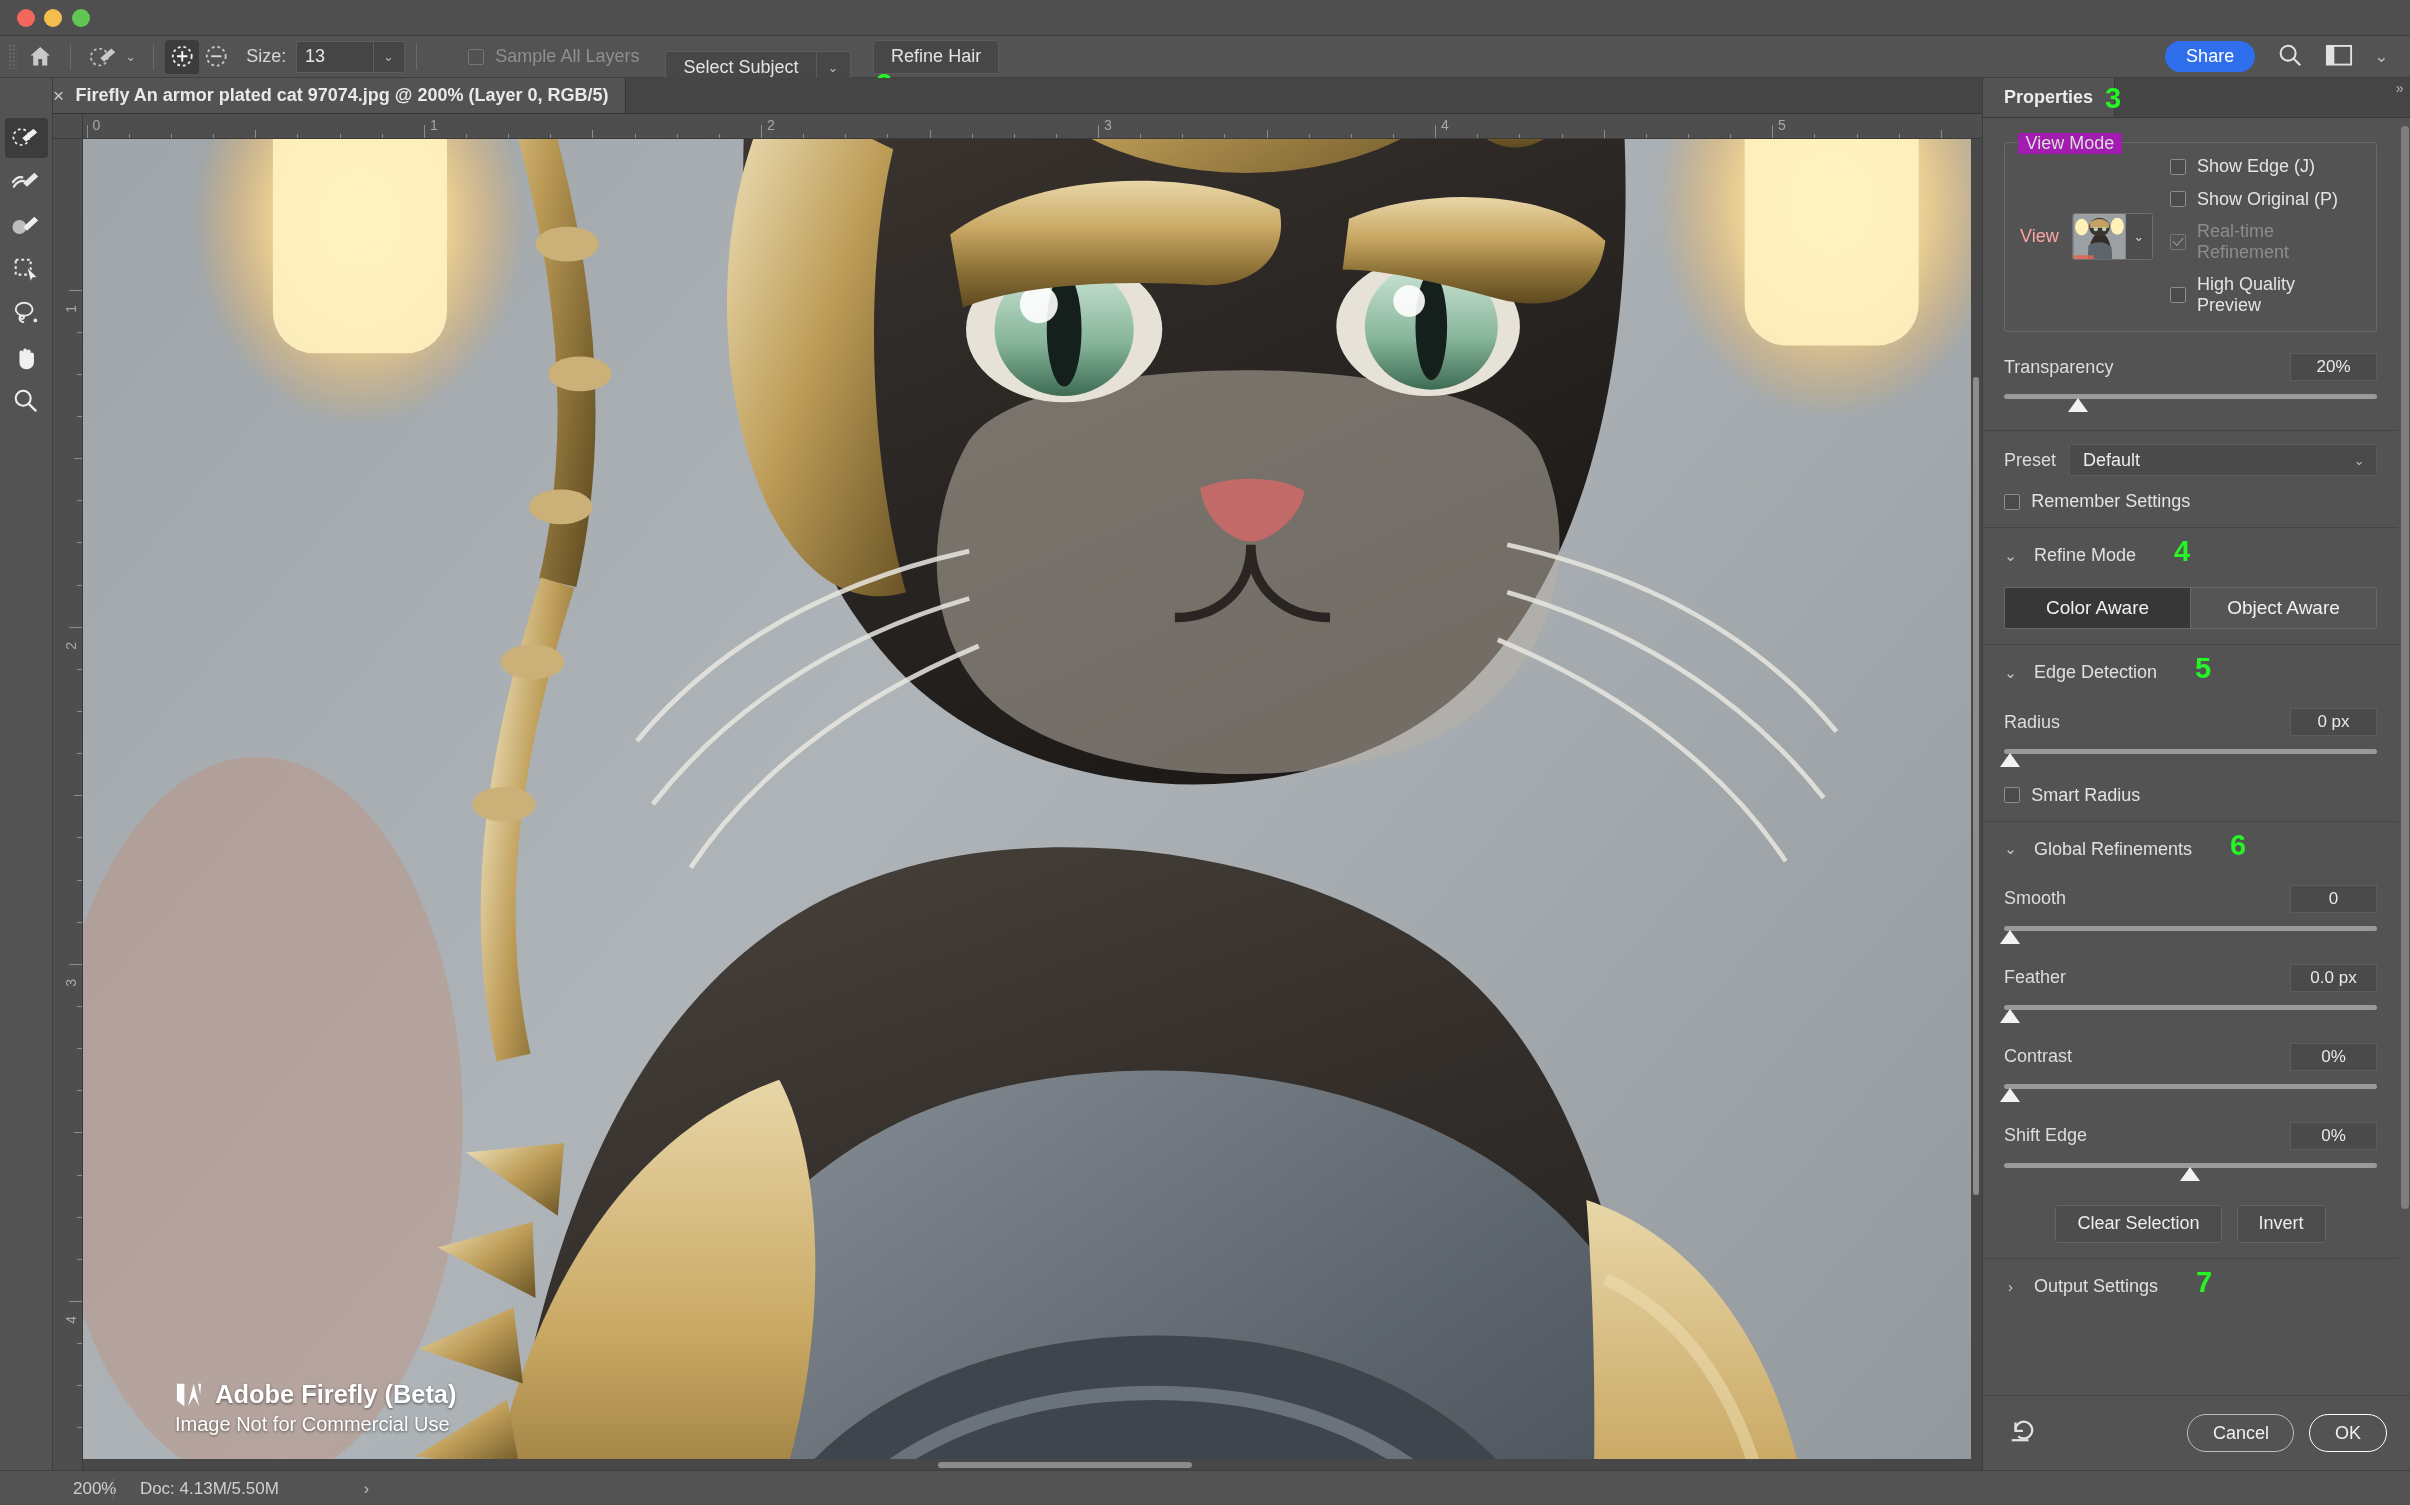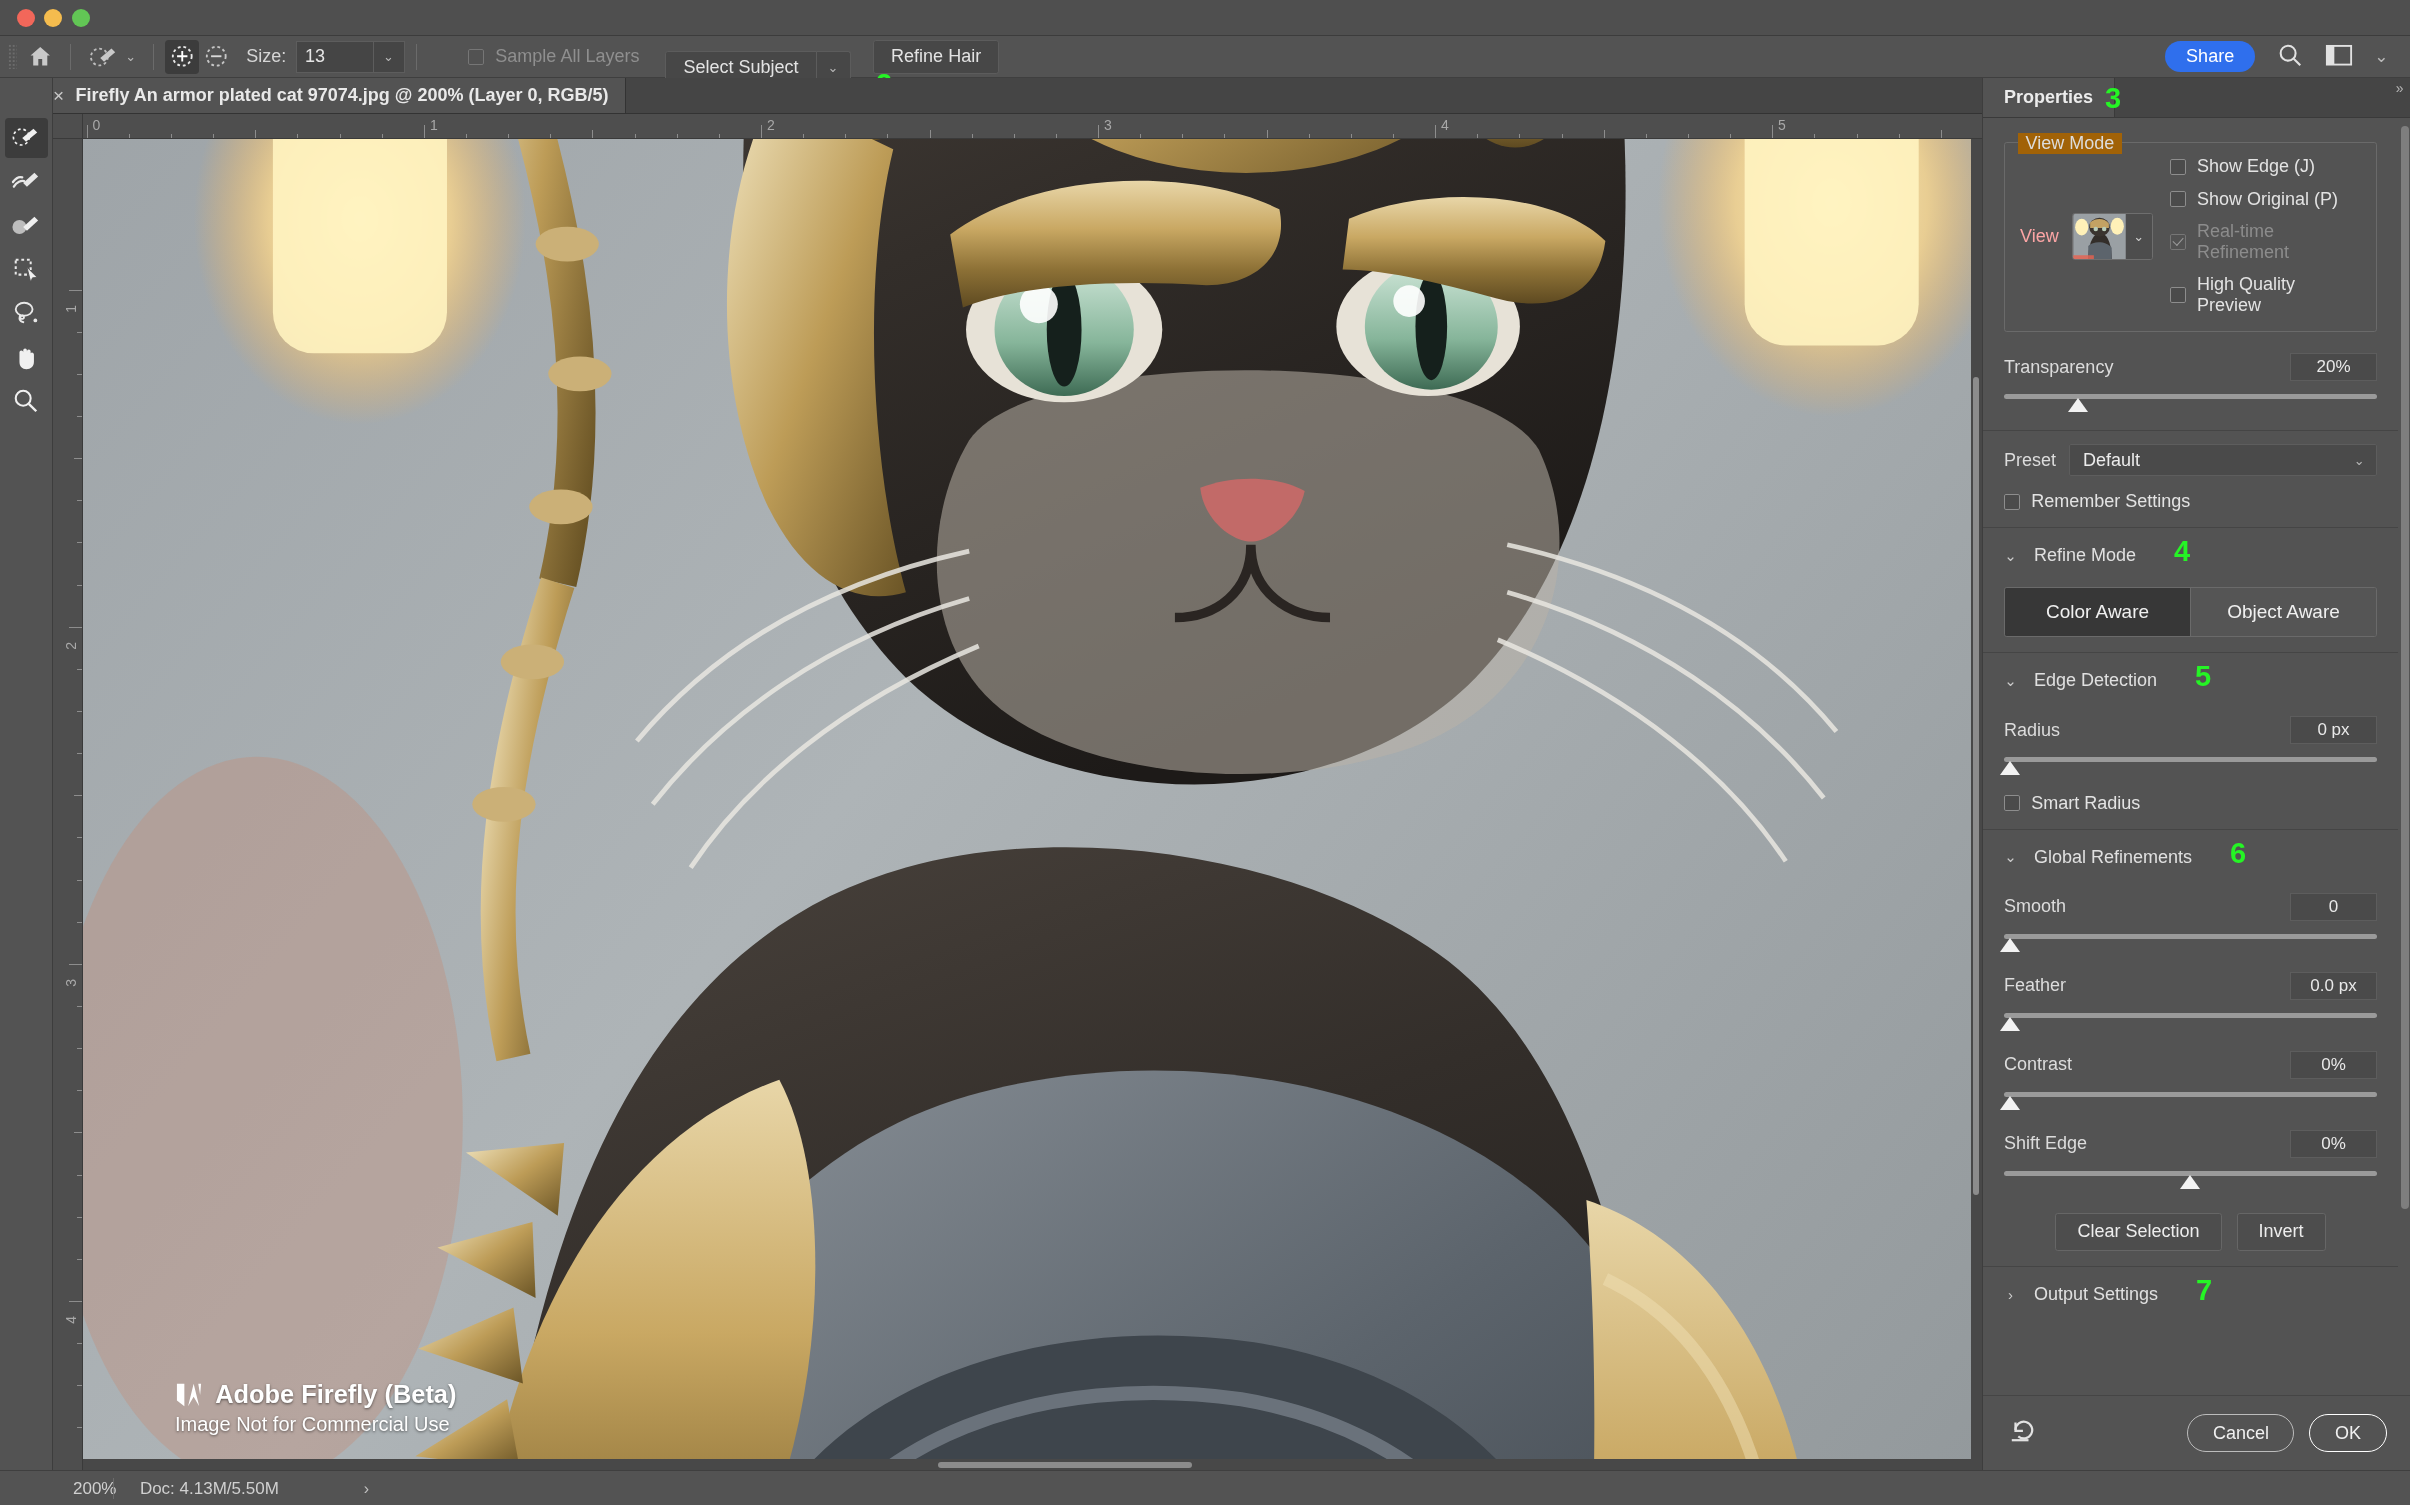--- a/index.html
+++ b/index.html
@@ -211,21 +211,21 @@
   .panel-scroll { position:absolute; right:1.9px; top:7.5px; width:8.5px; height:1083px; }
   .panel-scroll .pt { width:8.5px; height:1083px; background:#7e7e7e; border-radius:4.7px; }
 
   .sect { padding: 13px 21px 15px 21px; border-bottom:0.9px solid #454545; }
 
   .fieldset {
     border:0.9px solid #6a6a6a; border-radius:2.8px; padding: 13px 15px 15px 15px;
     position:relative; margin-top:11.3px;
   }
   .fieldset-legend {
-    position:absolute; top:-10.4px; left:13px; background:#a16207; padding:0 7.5px;
+    position:absolute; top:-10.4px; left:13px; background:#a21caf; padding:0 7.5px;
     color:#dcdcdc; font-size:18px;
   }
   .viewmode-row { display:flex; align-items:center; gap:17px; }
   .view-label { color:#fca5a5; font-size:18px; }
   .view-thumb-wrap {
     display:flex; border:0.9px solid #6e6e6e; border-radius:2.8px; overflow:hidden;
     background:#474747;
   }
   .view-thumb { width:53px; height:45px; position:relative; overflow:hidden; }
   .view-thumb-arrow {
@@ -262,21 +262,21 @@
   .chk-row { display:flex; align-items:center; gap:11.3px; margin-top:15px; color:#e3e3e3; font-size:18px; }
 
   .sect-head { display:flex; align-items:center; gap:17px; position:relative; }
   .twisty { color:#cdcdcd; font-size:15px; width:13px; text-align:center; }
   .sect-title { color:#e0e0e0; font-size:18px; }
 
   .seg {
     display:flex; margin-top:17px; border:0.9px solid #6a6a6a; border-radius:2.8px; overflow:hidden;
   }
   .seg-item {
-    flex:1; height:48px; display:flex; align-items:center; justify-content:center;
+    flex:1; height:40px; display:flex; align-items:center; justify-content:center;
     color:#f0f0f0; font-size:19px; background:#555;
   }
   .seg-item.active { background:#373737; }
   .seg-item + .seg-item { border-left:0.9px solid #6a6a6a; }
 
   .btn-row { display:flex; gap:15px; justify-content:center; margin-top:21px; }
   .panel-btn {
     background:#4d4d4d; border:0.9px solid #666; color:#ededed; font-size:18px;
     height:38px; padding:0 21px; display:flex; align-items:center; justify-content:center;
     border-radius:2.8px;

